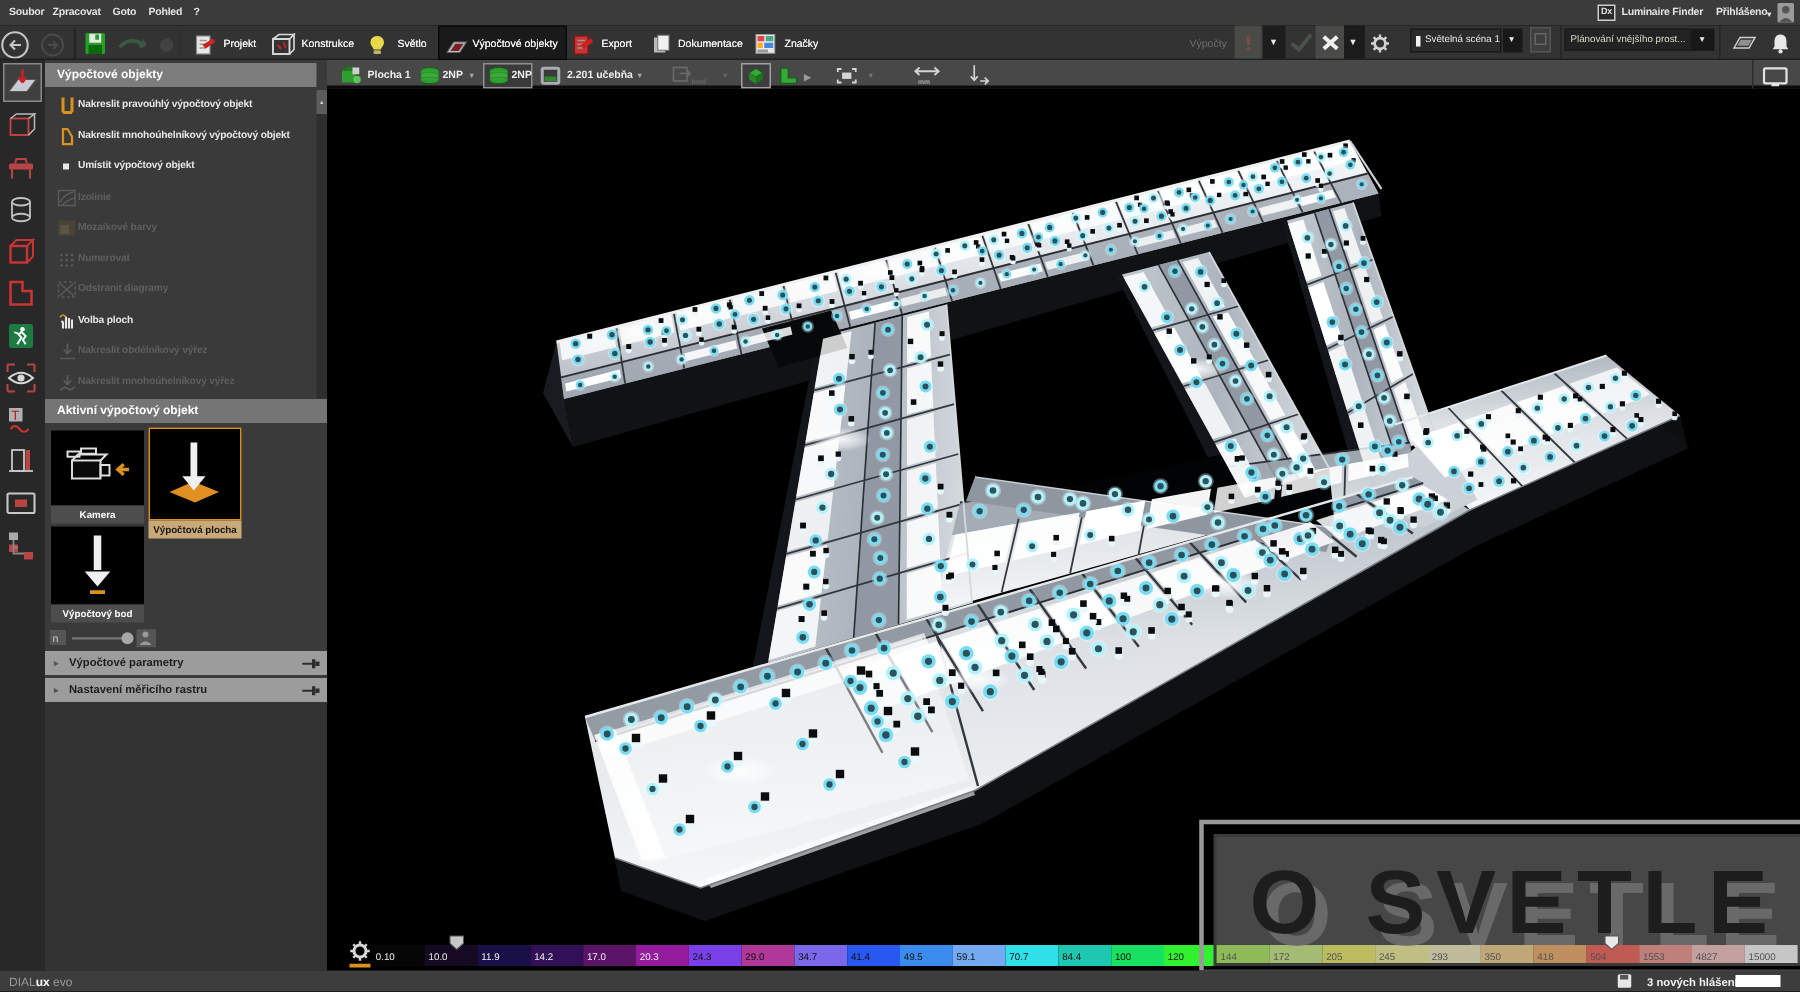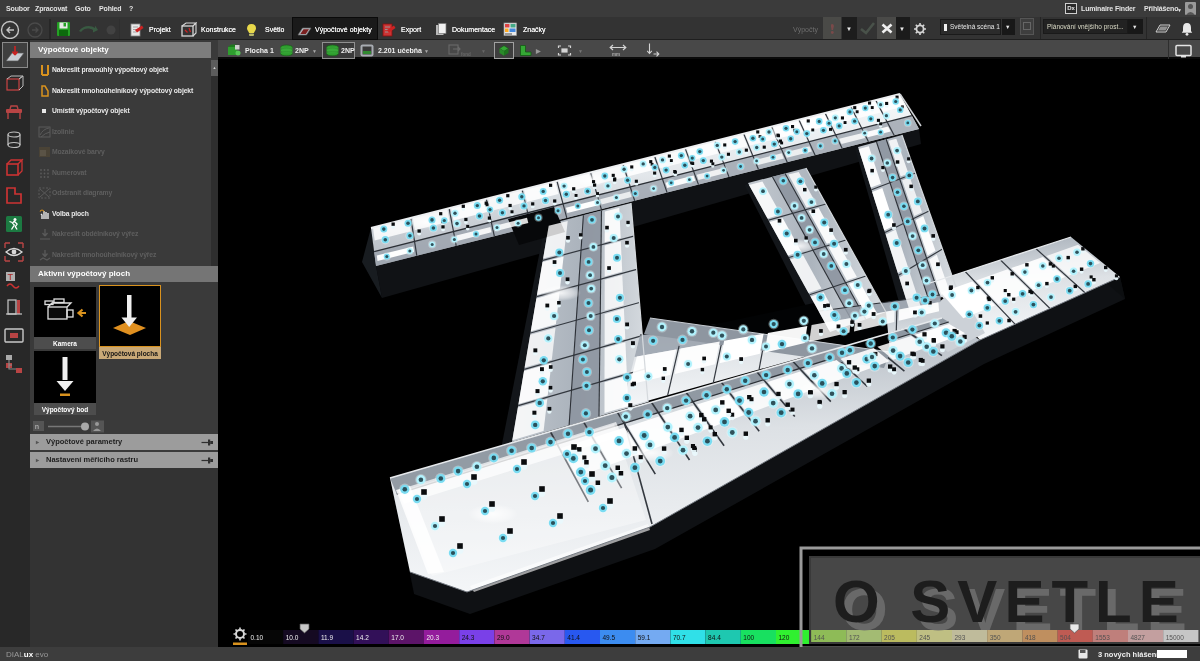--- a/index.html
+++ b/index.html
@@ -278,21 +278,21 @@
         </svg></span>
       <span class="tx">Nakreslit obdélníkový výřez</span>
     </div>
 <div class="btn off" style="top:205.5px">
       <span class="ic"><svg width="14" height="15">
           <path d="M7 2 V8.5 M7 8.5 l-2.5 -3 M7 8.5 l2.5 -3" stroke="#5a5a5a" stroke-width="1.3" fill="none"></path>
           <path d="M2 12 l3 -2 l4 2 l3 -2" stroke="#5a5a5a" stroke-width="1.1" fill="none"></path>
         </svg></span>
       <span class="tx">Nakreslit mnohoúhelníkový výřez</span>
     </div>
-<div class="phead" style="top:226px;background:#757575;width:188px;">Aktivní výpočtový ploch</div>
+<div class="phead" style="top:226px;background:#757575;width:188px;">Aktivní výpočtový objekt</div>
 <div class="tile" style="left:4px;top:247px;width:62px;height:50px;"><svg width="62" height="50">
         <g stroke="#e0e0e0" stroke-width="1.3" fill="none">
           <rect x="14" y="20" width="19" height="12" fill="#0a0a0a"></rect>
           <rect x="33" y="23" width="6" height="7"></rect>
           <path d="M14 20 L18 16 L37 16 L33 20"></path>
           <rect x="11" y="14" width="8" height="3.5"></rect>
           <rect x="20" y="12" width="10" height="3.5"></rect>
         </g>
         <path d="M52 26 h-7 M48.5 22.5 l-4 3.5 l4 3.5" stroke="#d9921e" stroke-width="2.2" fill="none"></path>
       </svg></div>

